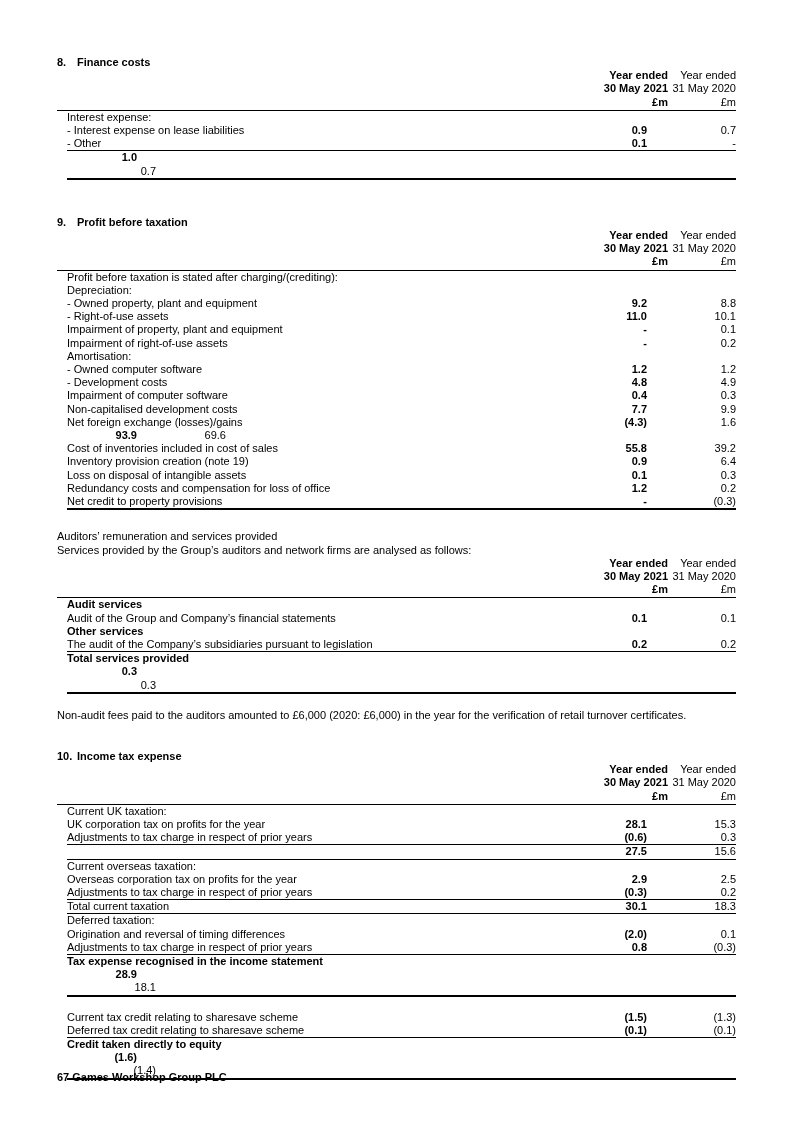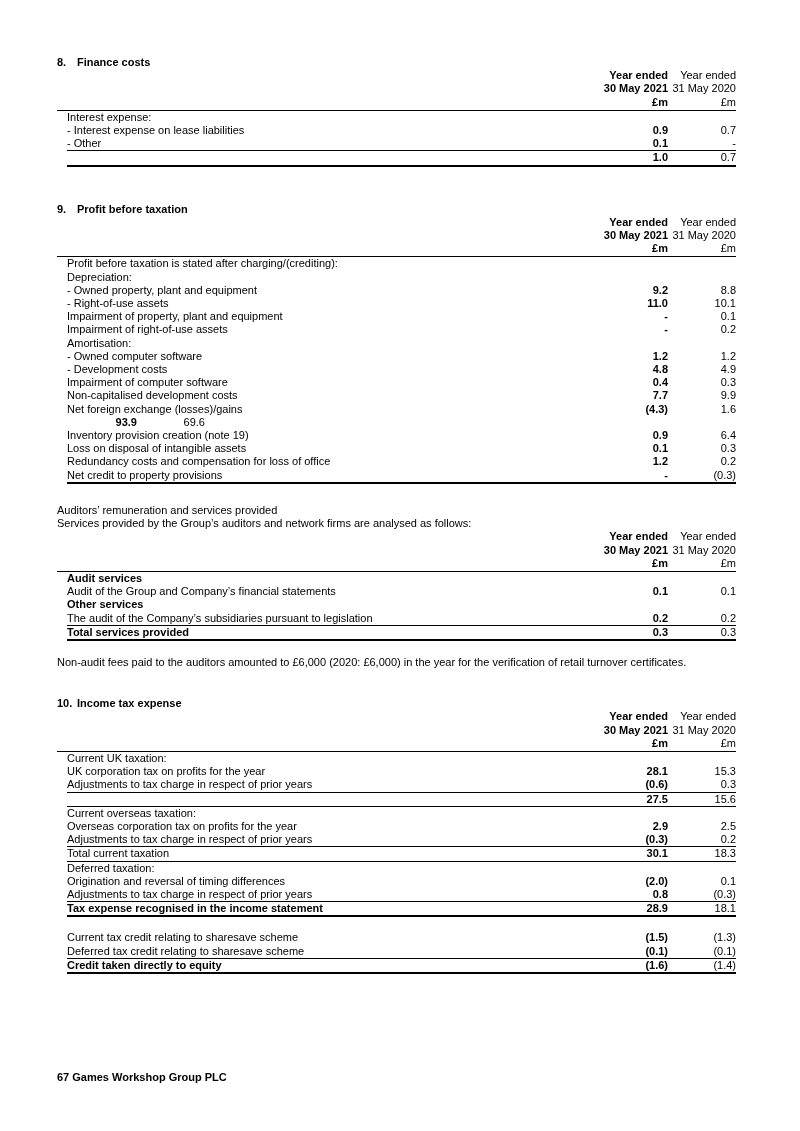--- a/index.html
+++ b/index.html
@@ -16,22 +16,22 @@
   .thead{display:flex;border-bottom:1px solid #000;padding-bottom:1px;}
   .thead .tlabel{flex:1;}
   .hcol{display:flex;flex-direction:column;text-align:right;flex:0 0 auto;justify-content:space-between;}
   .hv1{width:70px;font-weight:bold;}
   .hv2{width:68px;}
   .hline{display:block;}
   .trow{display:flex;margin-left:10px;}
   .tlabel{flex:1;padding-right:4px;}
   .tv{flex:0 0 auto;text-align:right;}
   .v1{width:70px;font-weight:bold;}
-  .v2{width:68px;}
-  .trow.total{border-top:1px solid #000;border-bottom:2px solid #000;}
+  .v2{width:68px;padding-left:21px;}
+  .trow.total{border-top:1px solid #000;border-bottom:2px solid #000;flex-direction:column;}
   .trow.subtotal{border-top:1px solid #000;border-bottom:1px solid #000;}
   .trow.end{border-bottom:2px solid #000;}
   .trow.bold-label .tlabel{font-weight:bold;}
   .trow.spacer{height:14px;}
   .sec9{margin-top:36px;}
   .auditors{margin-top:20px;}
   .auditors-title{font-weight:normal;}
   .nonaudit{margin-top:15px;margin-bottom:28px;}
   .sec10{margin-top:12px;}
   .footer{position:absolute;left:57px;top:1071px;font-weight:bold;}
@@ -160,20 +160,25 @@
         <div class="trow">
           <span class="tlabel">Net foreign exchange (losses)/gains</span>
           <span class="tv v1">(4.3)</span>
           <span class="tv v2">1.6</span>
         </div>
         <div class="trow">
           <span class="tv v1">93.9</span>
           <span class="tv v2">69.6</span>
         </div>
         <div class="trow">
+          <span class="tlabel">Cost of inventories included in cost of sales</span>
+          <span class="tv v1">55.8</span>
+          <span class="tv v2">39.2</span>
+        </div>
+        <div class="trow">
           <span class="tlabel">Inventory provision creation (note 19)</span>
           <span class="tv v1">0.9</span>
           <span class="tv v2">6.4</span>
         </div>
         <div class="trow">
           <span class="tlabel">Loss on disposal of intangible assets</span>
           <span class="tv v1">0.1</span>
           <span class="tv v2">0.3</span>
         </div>
         <div class="trow">

